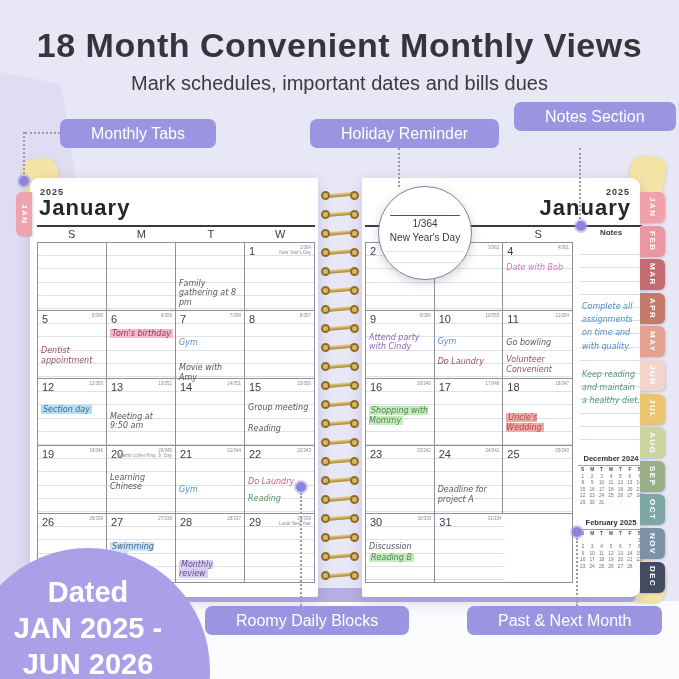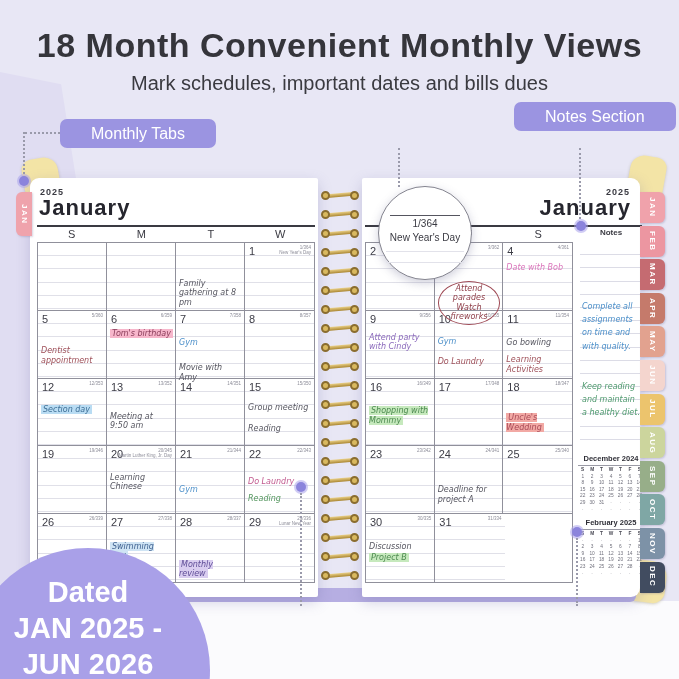--- a/index.html
+++ b/index.html
@@ -99,22 +99,25 @@
 <body>
 
 <div id="stage">
   <div class="bg-panel"></div>
   <div class="bg-swoosh"></div>
 
   <div class="title">18 Month Convenient Monthly Views</div>
   <div class="subtitle">Mark schedules, important dates and bills dues</div>
 
   <div class="pill" style="left:60px;top:119px;">Monthly Tabs</div>
+  <div class="pill" style="left:310px;top:119px;">Holiday Reminder</div>
   <div class="pill" style="left:514px;top:102px;">Notes Section</div>
 
+  <div class="pill" style="left:205px;top:606px;">Roomy Daily Blocks</div>
+  <div class="pill" style="left:467px;top:606px;">Past &amp; Next Month</div>
 
   <div class="hline" style="left:25px;top:132px;width:35px;"></div>
   <div class="vline" style="left:23px;top:132px;height:46px;"></div>
   <div class="cdot" style="left:19px;top:176px;"></div>
   <div class="vline" style="left:398px;top:148px;height:39px;"></div>
   <div class="vline" style="left:579px;top:148px;height:75px;"></div>
   <div class="cdot" style="left:576px;top:221px;"></div>
   <div class="cdot" style="left:296px;top:482px;"></div>
   <div class="vline" style="left:300px;top:493px;height:113px;"></div>
   <div class="cdot" style="left:572px;top:527px;"></div>
@@ -247,21 +250,20 @@
       </div>
     <div class="grid" style="left:3px;width:208px;height:341px;" id="right-grid">
         <div class="wrow" style="height: 67.8px;">
           <div class="cell" style="width: 69.3px;">
             <span class="dnum">2</span>
             <span class="dfrac">2/363</span>
           </div>
           <div class="cell" style="width: 69.3px;">
             <span class="dnum">3</span>
             <span class="dfrac">3/362</span>
-            <div class="entry circled" style="top: 37.86px; color: rgb(141, 59, 70);"><span>Attend parades Watch fireworks</span></div>
           </div>
           <div class="cell" style="width: 69.3px;">
             <span class="dnum">4</span>
             <span class="dfrac">4/361</span>
             <div class="entry" style="top: 19.78px; color: rgb(218, 116, 186);"><span>Date with Bob</span></div>
           </div>
         </div>
         <div class="wrow" style="height: 67.8px;">
           <div class="cell" style="width: 69.3px;">
             <span class="dnum">9</span>
@@ -271,21 +273,21 @@
           <div class="cell" style="width: 69.3px;">
             <span class="dnum">10</span>
             <span class="dfrac">10/355</span>
             <div class="entry" style="top: 26.56px; color: rgb(75, 143, 201);"><span>Gym</span></div>
             <div class="entry" style="top: 45.77px; color: rgb(158, 79, 88);"><span>Do Laundry</span></div>
           </div>
           <div class="cell" style="width: 69.3px;">
             <span class="dnum">11</span>
             <span class="dfrac">11/354</span>
             <div class="entry" style="top: 27.69px; color: rgb(85, 85, 95);"><span>Go bowling</span></div>
-            <div class="entry" style="top: 44.64px; color: rgb(158, 79, 88);"><span>Learning Activities</span></div>
+            <div class="entry" style="top: 44.64px; color: rgb(158, 79, 88);"><span>Volunteer Convenient</span></div>
           </div>
         </div>
         <div class="wrow" style="height: 67.8px;">
           <div class="cell" style="width: 69.3px;">
             <span class="dnum">16</span>
             <span class="dfrac">16/349</span>
             <div class="entry" style="top: 27.69px; color: rgb(77, 138, 80);"><span class="hl" style="background: rgb(198, 233, 189);">Shopping with Mommy</span></div>
           </div>
           <div class="cell" style="width: 69.3px;">
             <span class="dnum">17</span>
@@ -310,34 +312,34 @@
           <div class="cell" style="width: 69.3px;">
             <span class="dnum">25</span>
             <span class="dfrac">25/340</span>
           </div>
         </div>
         <div class="wrow" style="height: 67.8px;">
           <div class="cell" style="width: 69.3px;">
             <span class="dnum">30</span>
             <span class="dfrac">30/335</span>
             <div class="entry" style="top: 27.69px; color: rgb(85, 85, 95);"><span>Discussion</span></div>
-            <div class="entry" style="top: 38.99px; color: rgb(77, 138, 80);"><span class="hl" style="background: rgb(198, 233, 189);">Project B</span></div>
+            <div class="entry" style="top: 38.99px; color: rgb(77, 138, 80);"><span class="hl" style="background: rgb(198, 233, 189);">Reading B</span></div>
           </div>
           <div class="cell" style="width: 69.3px;">
             <span class="dnum">31</span>
             <span class="dfrac">31/334</span>
           </div>
         </div>
       </div>
     <div class="notes-col">
       <div class="notes-head">Notes</div>
       <div class="notes-lines"></div>
       <div id="notes-items">
           <div class="note-item" style="top: 72px; color: rgb(75, 143, 201);">Complete all assignments on time and with quality.</div>
-          <div class="note-item" style="top: 152px; color: rgb(79, 154, 110); font-style: italic;">Keep reading and maintain a healthy diet.</div>
+          <div class="note-item" style="top: 140px; color: rgb(79, 154, 110); font-style: italic;">Keep reading and maintain a healthy diet.</div>
         </div>
     </div>
     <div class="mini" style="top:276px;" id="mini-0">
         <div class="mini-title">December 2024</div>
         <div class="mini-grid">
           <div class="mh">S</div>
           <div class="mh">M</div>
           <div class="mh">T</div>
           <div class="mh">W</div>
           <div class="mh">T</div>

